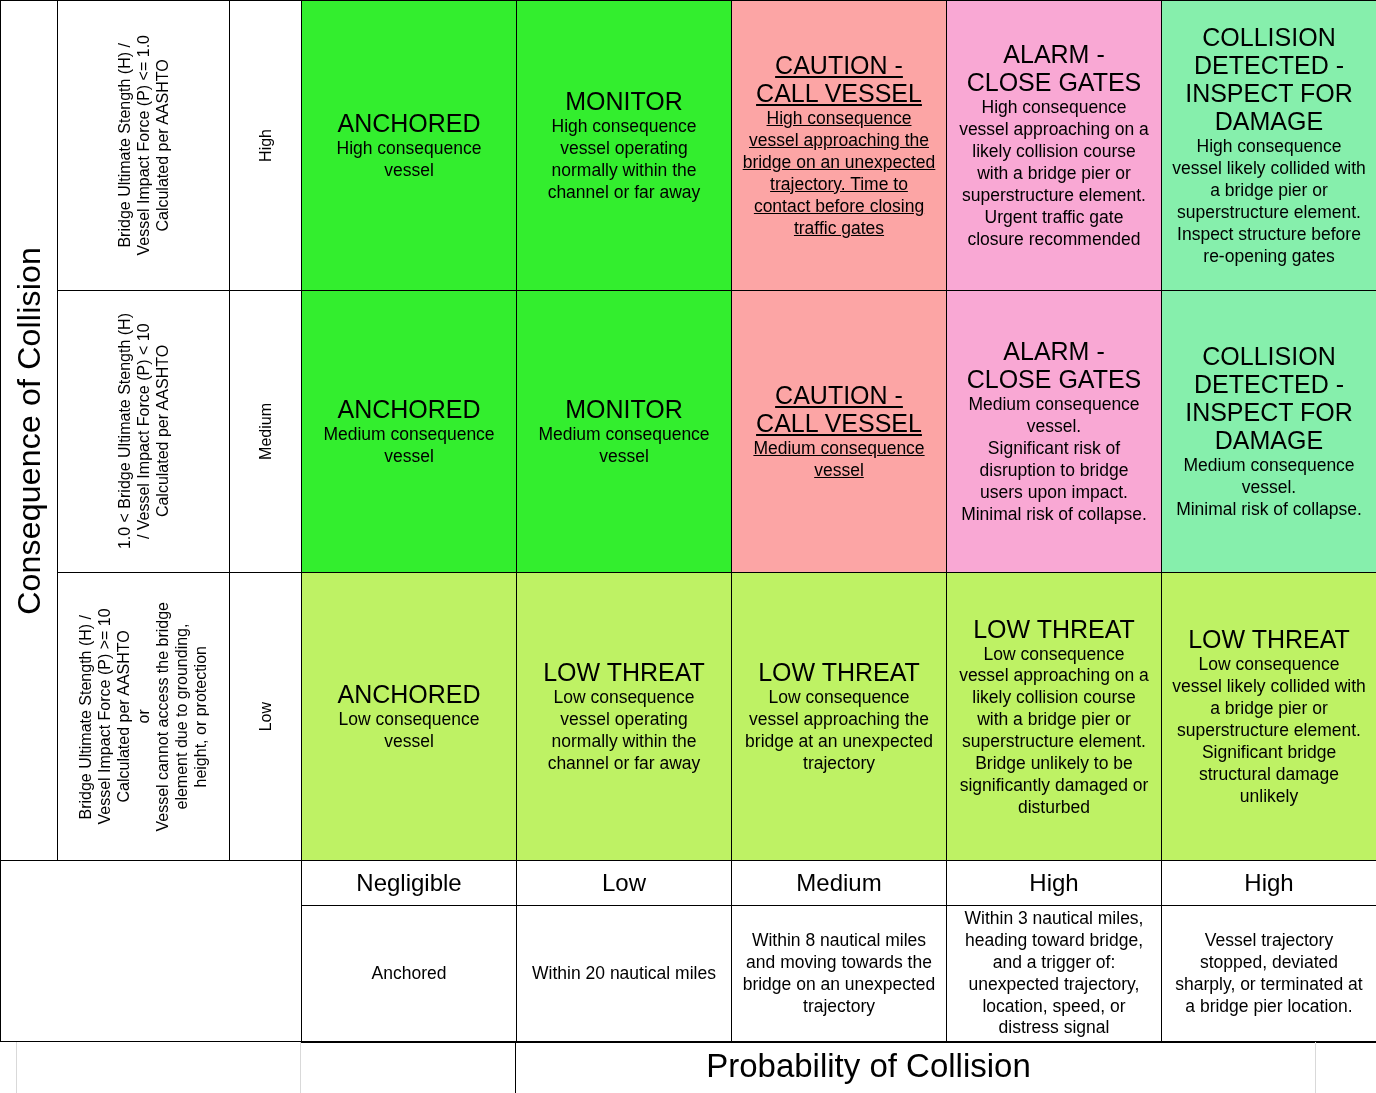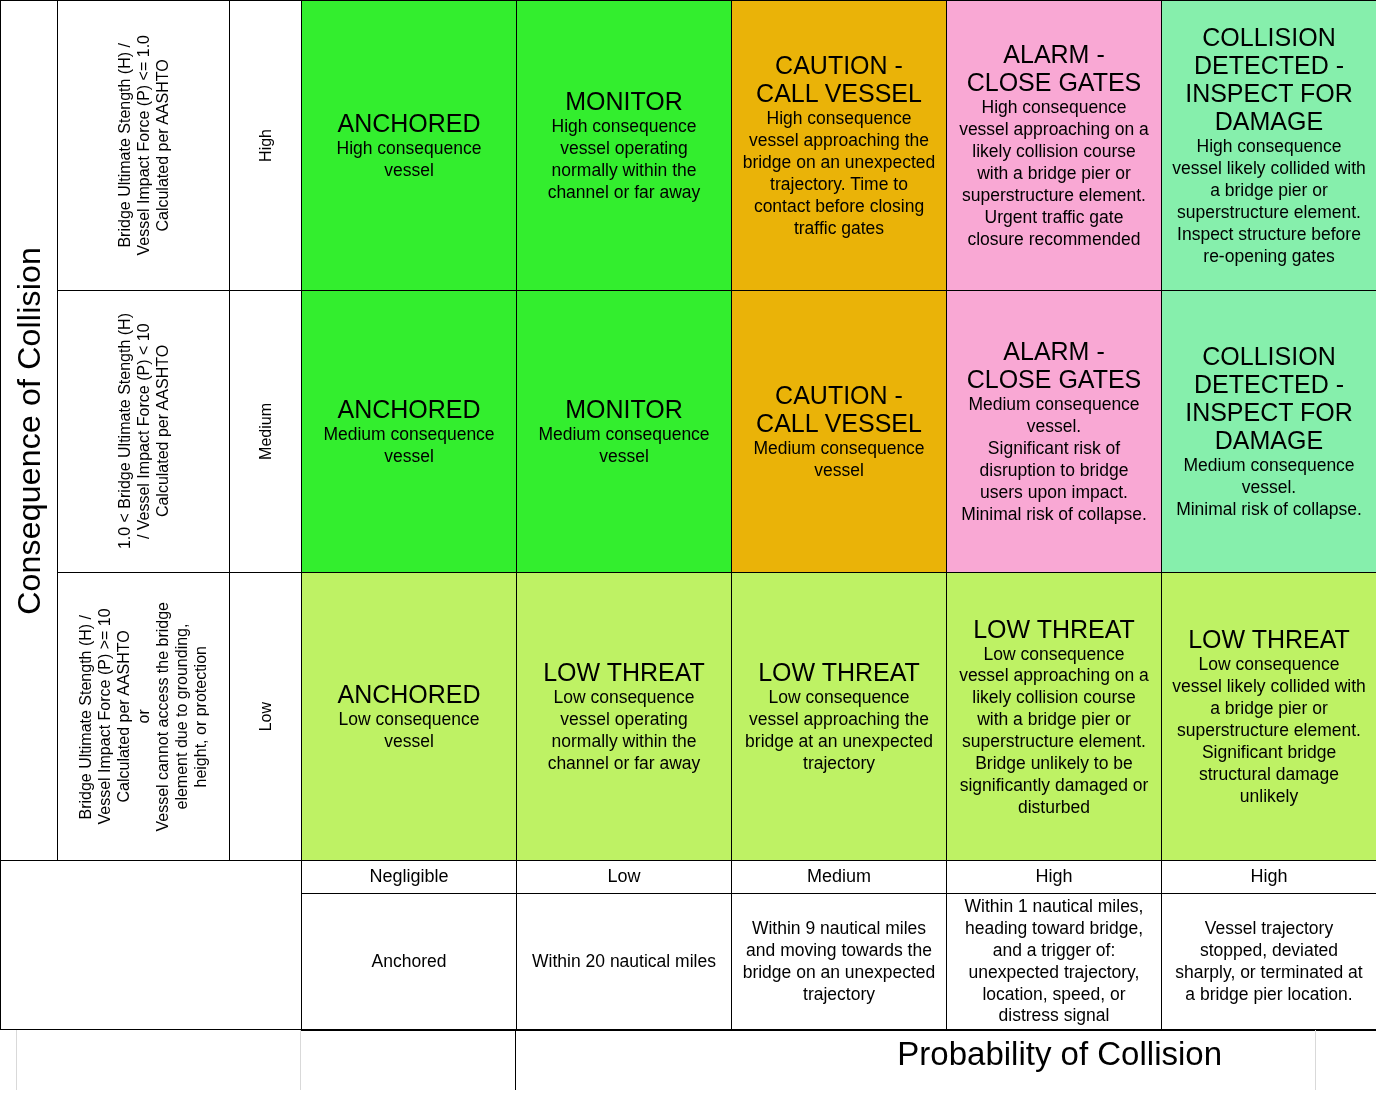--- a/index.html
+++ b/index.html
@@ -77,30 +77,30 @@
     white-space: pre-line;
   }
   .cell-body {
     font-size: 17.5px;
     line-height: 1.25;
     white-space: pre-line;
   }
 
   
   .fill-green   { background: #33EE2E; }
-  .fill-yellow  { background: #eab308; }
+  .fill-yellow  { background: #fca5a5; text-decoration: underline; }
   .fill-red     { background: #f9a8d4; }
   .fill-magenta { background: #86efac; margin-left: 34px; }
   .fill-gray    { background: #bef264; }
   .fill-white   { background: #FFFFFF; }
 
   
   tr.row-problabel td {
-    height: 33px;
-    font-size: 18px;
+    height: 45px;
+    font-size: 24px;
   }
   tr.row-probdesc td {
     height: 133px;
     font-size: 17.5px;
     line-height: 1.25;
     white-space: pre-line;
   }
   td.blank-left {
     border: 1px solid #000000;
     background: #ffffff;
@@ -126,21 +126,21 @@
     position: absolute;
     left: 300px; right: 0; top: 0;
     height: 1px;
     background: #000000;
   }
   .footer .prob-title {
     position: absolute;
     left: 515px;
     top: 4px;
     width: 707px;
-    text-align: right;
+    text-align: center;
     font-size: 33px;
     line-height: 1.2;
     color: #000000;
   }
 </style>
 </head>
 <body>
 
 <div id="page">
 
@@ -331,25 +331,25 @@
         <td class="fill-white">Negligible</td>
         <td class="fill-white">Low</td>
         <td class="fill-white">Medium</td>
         <td class="fill-white">High</td>
         <td class="fill-white">High</td>
       </tr>
 
       <tr class="row-probdesc">
         <td class="fill-white">Anchored</td>
         <td class="fill-white">Within 20 nautical miles</td>
-        <td class="fill-white">Within 9 nautical miles
+        <td class="fill-white">Within 8 nautical miles
 and moving towards the
 bridge on an unexpected
 trajectory</td>
-        <td class="fill-white">Within 1 nautical miles,
+        <td class="fill-white">Within 3 nautical miles,
 heading toward bridge,
 and a trigger of:
 unexpected trajectory,
 location, speed, or
 distress signal</td>
         <td class="fill-white">Vessel trajectory
 stopped, deviated
 sharply, or terminated at
 a bridge pier location.</td>
       </tr>

